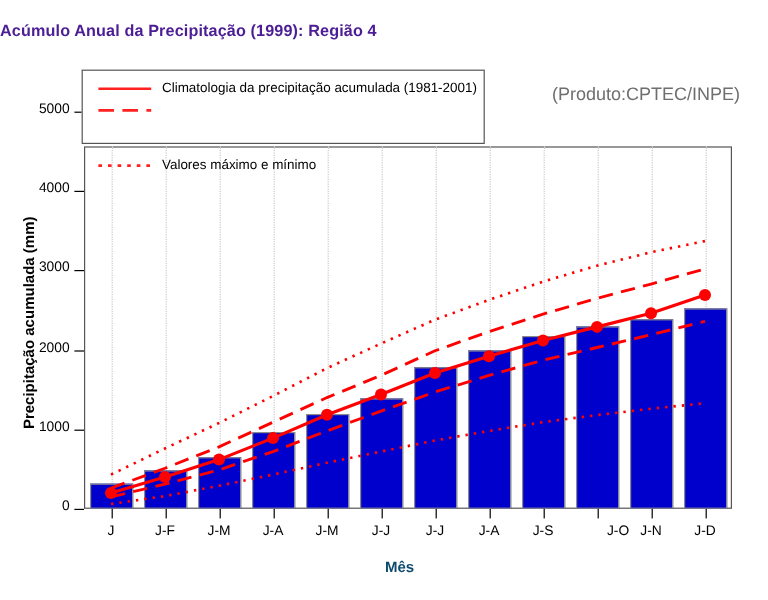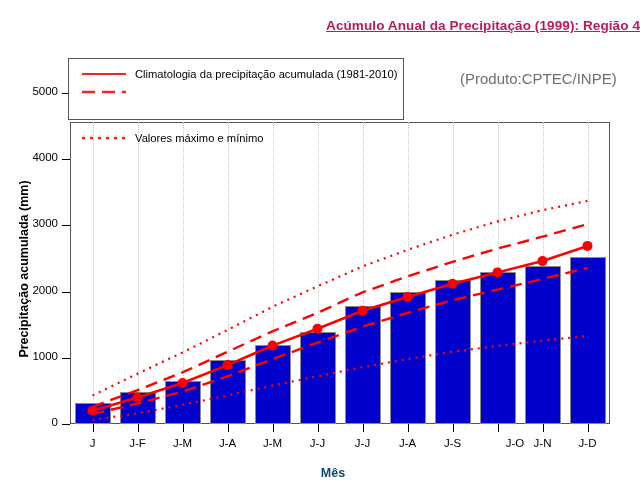--- a/index.html
+++ b/index.html
@@ -1,21 +1,21 @@
 <!DOCTYPE html>
 <html><head>
 <meta charset="utf-8">
 <style>
   html,body{margin:0;padding:0;}
   body{width:640px;height:500px;background:#ffffff;font-family:"Liberation Sans",sans-serif;overflow:hidden;}
   #root{position:relative;width:640px;height:500px;}
 
   .chart-title{
-    position:absolute;left:0;top:18px;width:640px;text-align:right;
-    font-size:13.5px;font-weight:bold;color:#be185d;letter-spacing:0.1px;text-decoration:underline;
+    position:absolute;left:0;top:18px;width:640px;text-align:left;
+    font-size:13.5px;font-weight:bold;color:#4c1d95;letter-spacing:0.1px;
   }
 
   
   .plot-frame{
     position:absolute;left:70px;top:122px;width:540px;height:302px;
     border:1px solid #555;box-sizing:border-box;background:transparent;
   }
 
   .gridline{position:absolute;top:0;width:0;border-left:1px dotted #c9c9c9;height:302px;}
 
@@ -159,21 +159,21 @@
     </svg>
 
   <div class="axis-title-x">Mês</div>
   <div class="axis-title-y">Precipitação acumulada (mm)</div>
 
   <div class="legend">
     <div class="legend-row" style="top:7px;">
       <svg class="legend-key" viewBox="0 0 46 16">
         <line x1="1" y1="8" x2="45" y2="8" stroke="#FF2020" stroke-width="2"></line>
       </svg>
-      <span class="legend-text">Climatologia da precipitação acumulada (1981-2010)</span>
+      <span class="legend-text">Climatologia da precipitação acumulada (1981-2001)</span>
     </div>
     <div class="legend-row" style="top:25px;">
       <svg class="legend-key" viewBox="0 0 46 16">
         <line x1="1" y1="8" x2="45" y2="8" stroke="#FF2020" stroke-width="2.4" stroke-dasharray="13,7"></line>
       </svg>
     </div>
     <div class="legend-row" style="top:43px;margin-top:28px;">
       <svg class="legend-key" viewBox="0 0 46 16">
         <line x1="1" y1="8" x2="45" y2="8" stroke="#FF2020" stroke-width="2.4" stroke-dasharray="3,5"></line>
       </svg>

